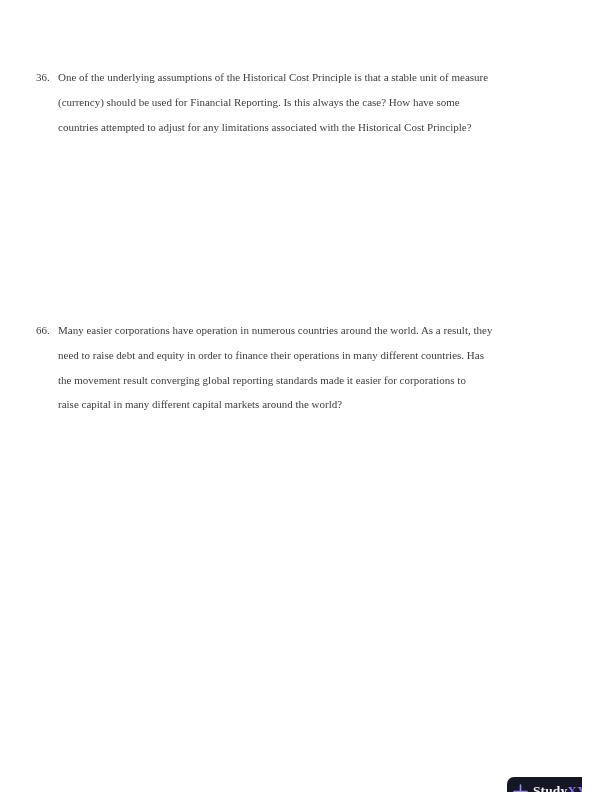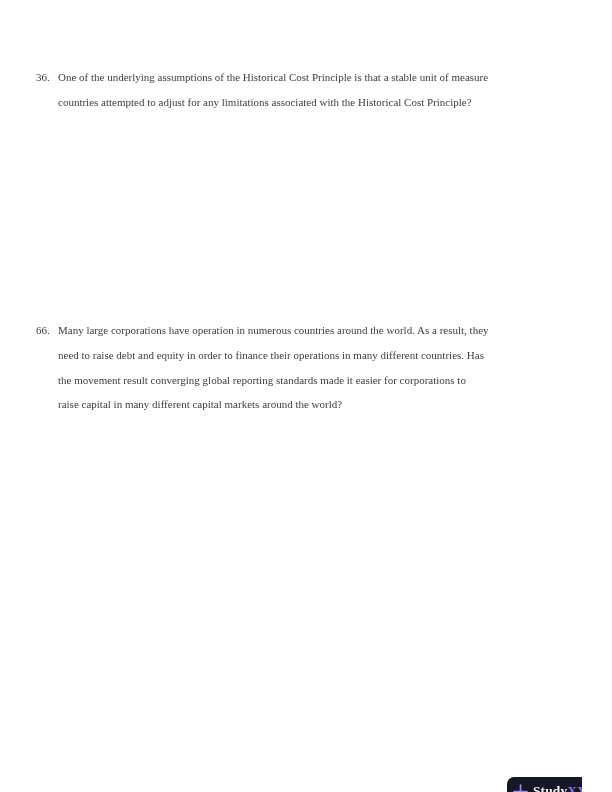--- a/index.html
+++ b/index.html
@@ -69,28 +69,29 @@
 </style>
 </head>
 <body>
 
 <div class="page">
 
   <div class="question q36">
     <div class="qnum">36.</div>
     <div class="qtext">
       <div class="line">One of the underlying assumptions of the Historical Cost Principle is that a stable unit of measure</div>
+      <div class="line">(currency) should be used for Financial Reporting. Is this always the case? How have some</div>
       <div class="line">countries attempted to adjust for any limitations associated with the Historical Cost Principle?</div>
     </div>
   </div>
 
   <div class="question q37">
     <div class="qnum">66.</div>
     <div class="qtext">
-      <div class="line">Many large corporations have operation in numerous countries around the world. As a result, they</div>
+      <div class="line">Many easier corporations have operation in numerous countries around the world. As a result, they</div>
       <div class="line">need to raise debt and equity in order to finance their operations in many different countries. Has</div>
       <div class="line">the movement result converging global reporting standards made it easier for corporations to</div>
       <div class="line">raise capital in many different capital markets around the world?</div>
     </div>
   </div>
 
   <div class="logo-badge">
     <svg class="plus-icon" width="15" height="15" viewBox="0 0 15 15" aria-hidden="true">
       <line x1="7.5" y1="1" x2="7.5" y2="14" stroke="#a18cf5" stroke-width="1.6" stroke-linecap="round"></line>
       <line x1="1" y1="7.5" x2="14" y2="7.5" stroke="#a18cf5" stroke-width="1.6" stroke-linecap="round"></line>

